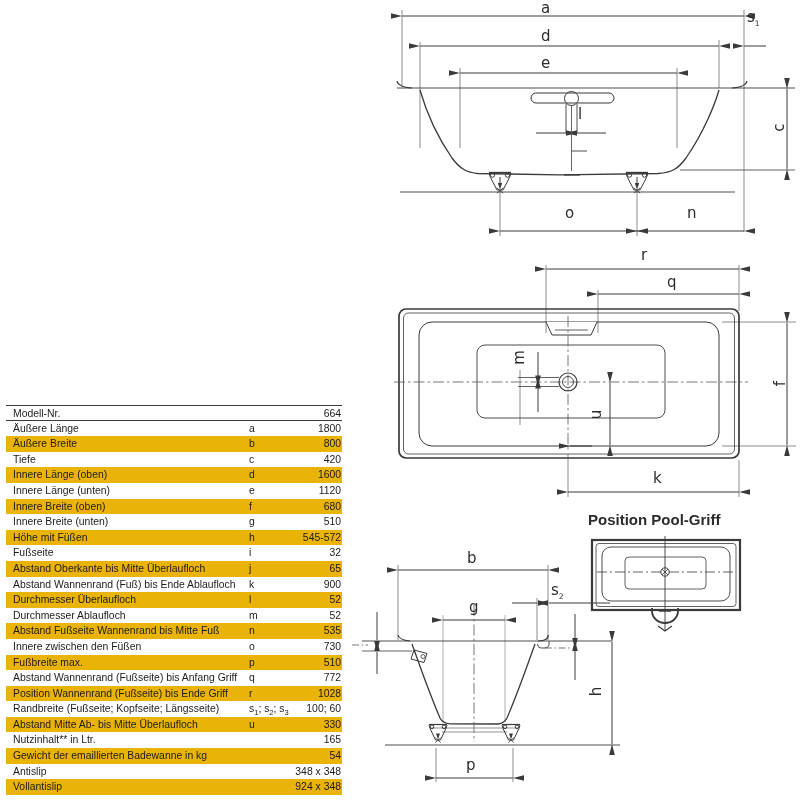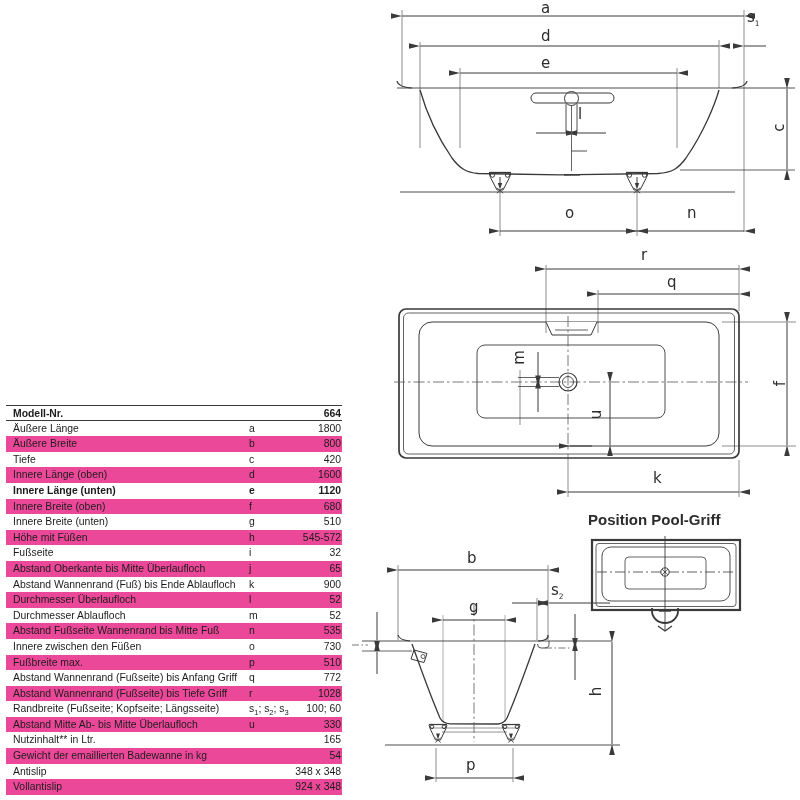--- a/index.html
+++ b/index.html
@@ -2,22 +2,22 @@
 <html><head>
 <meta charset="utf-8">
 <style>
   html,body{margin:0;padding:0;background:#fff;}
   #canvas{position:relative;width:800px;height:800px;background:#fff;overflow:hidden;
           font-family:"Liberation Sans",sans-serif;color:#1c1c1c;}
   svg{position:absolute;overflow:visible;}
   
   #spec-table{position:absolute;left:6px;top:405px;width:336px;font-size:10.4px;}
   .trow{position:relative;height:15.6px;line-height:15.6px;box-sizing:border-box;white-space:nowrap;}
-  .trow.shaded{background:#ec4899;}
-  .trow.bold{font-weight:bold;}
+  .trow.shaded{background:#eab308;}
+  .trow.bold{font-weight:normal;}
   .trow.first{border-top:1.3px solid #3a3a3a;border-bottom:1.3px solid #3a3a3a;}
   .tname{position:absolute;left:7px;}
   .tsym{position:absolute;left:243px;}
   .tval{position:absolute;right:1px;}
   .tsym sub,.dim sub{font-size:7.5px;}
   
   .dim{position:absolute;font-size:15px;line-height:15px;font-family:"DejaVu Sans","Liberation Sans",sans-serif;color:#2c2c2c;}
   .rot{transform:rotate(-90deg);transform-origin:center center;}
   #pool-title{position:absolute;left:588px;top:511px;font-size:15px;font-weight:bold;color:#2c2c2c;}
 </style>
@@ -328,21 +328,21 @@
         <span class="tname">Fußbreite max.</span>
         <span class="tsym">p</span>
         <span class="tval">510</span>
       </div>
       <div class="trow">
         <span class="tname">Abstand Wannenrand (Fußseite) bis Anfang Griff</span>
         <span class="tsym">q</span>
         <span class="tval">772</span>
       </div>
       <div class="trow shaded">
-        <span class="tname">Abstand Wannenrand (Fußseite) bis Tiefe Griff</span>
+        <span class="tname">Position Wannenrand (Fußseite) bis Ende Griff</span>
         <span class="tsym">r</span>
         <span class="tval">1028</span>
       </div>
       <div class="trow">
         <span class="tname">Randbreite (Fußseite; Kopfseite; Längsseite)</span>
         <span class="tsym">s<sub>1</sub>; s<sub>2</sub>; s<sub>3</sub></span>
         <span class="tval">100; 60</span>
       </div>
       <div class="trow shaded">
         <span class="tname">Abstand Mitte Ab- bis Mitte Überlaufloch</span>

